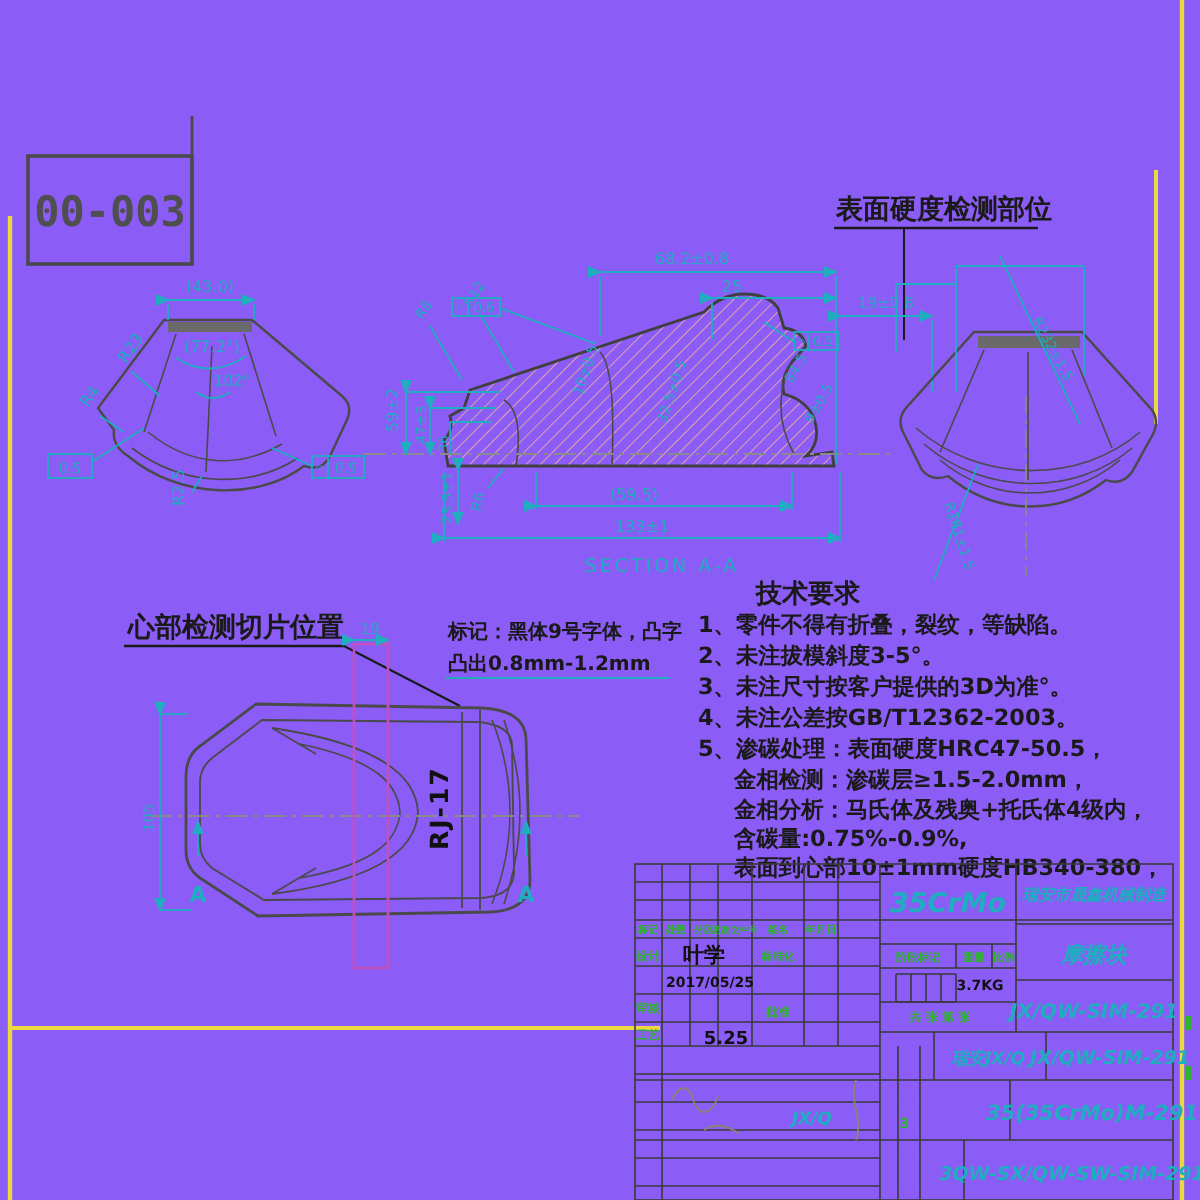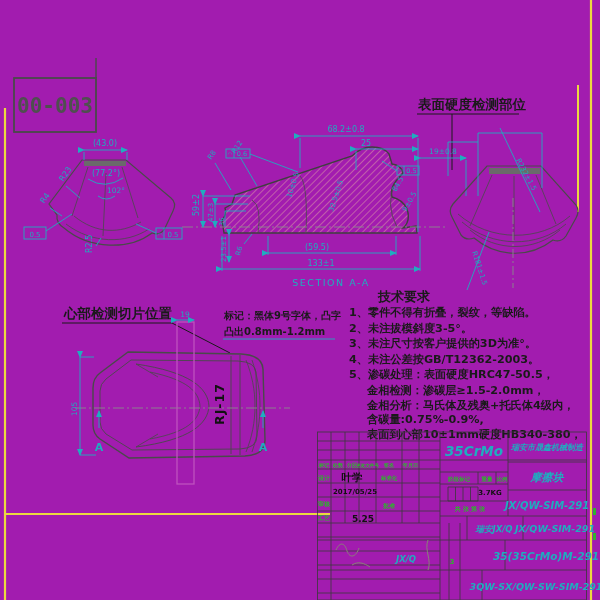--- a/index.html
+++ b/index.html
@@ -1,16 +1,16 @@
 <!DOCTYPE html>
 <html><head>
 <meta charset="utf-8">
 <style>
   html,body{margin:0;padding:0;}
-  .canvas{position:relative;width:600px;height:600px;background:#a21caf;overflow:hidden;}
+  .canvas{position:relative;width:600px;height:600px;background:#8b5cf6;overflow:hidden;}
   svg text{font-family:"DejaVu Sans","Liberation Sans",sans-serif;}
   .cy{fill:#1fadbf;}
   .bk{fill:#1a1a1a;font-weight:600;}
   .gr{fill:#2eb32e;font-weight:600;}
   .hw{fill:#111;font-weight:bold;}
   .code{fill:#1fadbf;font-style:italic;font-weight:600;}
   .dim{font-size:8px;fill:#1fadbf;}
   .cline{stroke:#1fadbf;stroke-width:0.9;fill:none;}
   .pline{stroke:#4a4a4a;stroke-width:1.2;fill:none;}
   .tline{stroke:#3a3a3a;stroke-width:0.8;fill:none;}

